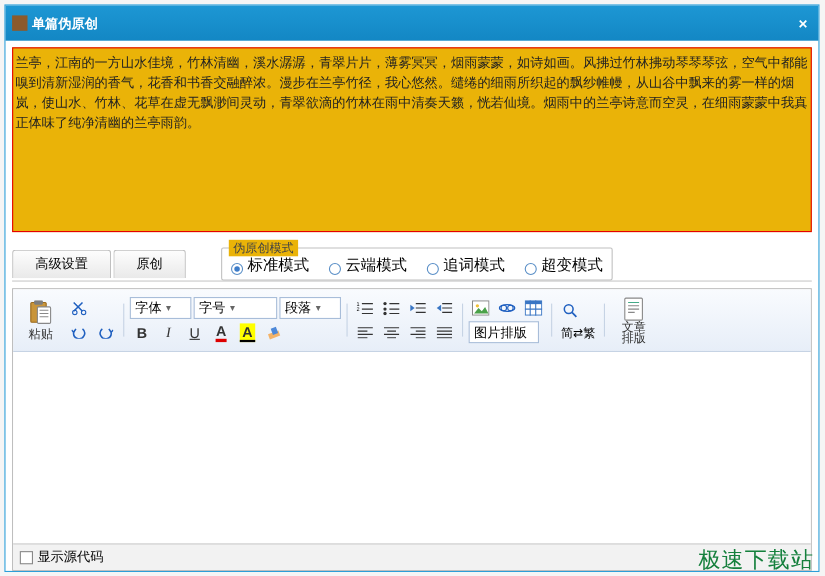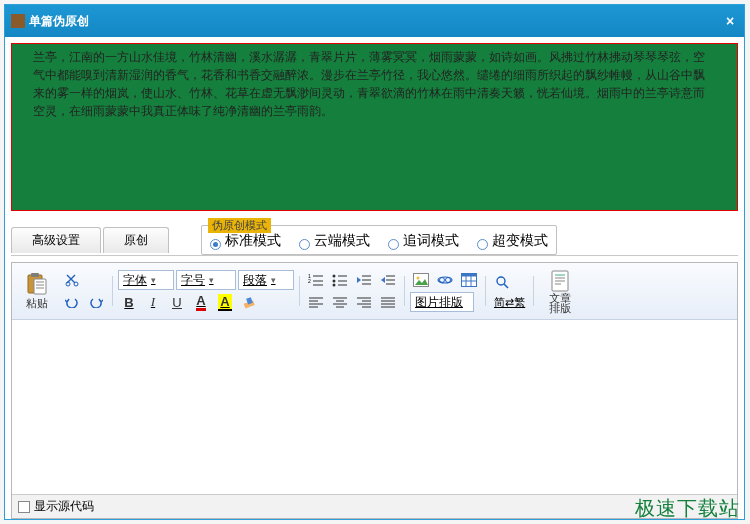--- a/index.html
+++ b/index.html
@@ -49,22 +49,22 @@
       width: 20px;
       text-align: center;
     }
     .content-zone {
       padding: 6px;
       flex: 0 0 auto;
     }
     .red-box {
       border: 1px solid #e50000;
       height: 168px;
-      background: #15803d;
-      padding: 4px 21px;
+      background: #eab308;
+      padding: 4px 2px;
       font-size: 12px;
       line-height: 18px;
       color: #222;
       overflow: hidden;
     }
     .tab-row {
       display: flex;
       align-items: center;
       margin-top: 8px;
       padding: 0 6px;
@@ -178,21 +178,20 @@
       padding: 0 4px;
       gap: 4px;
       cursor: pointer;
       font-size: 12px;
     }
     .tb-select .caret { font-size: 9px; color: #666; }
     .tb-group-col {
       display: flex;
       flex-direction: column;
       gap: 2px;
-      text-decoration: underline;
     }
     .tb-group-row {
       display: flex;
       gap: 2px;
       align-items: center;
     }
     .editor-area {
       flex: 1;
       background: #fff;
     }
@@ -309,21 +308,21 @@
       </div>
 
       <span class="tb-sep"></span>
 
       <div class="tb-group-col">
         <div class="tb-group-row">
           <div class="tb-select" style="width:56px">
             <span>字体</span>
               <span class="caret">▾</span>
           </div>
-          <div class="tb-select" style="width:60px">
+          <div class="tb-select" style="width:76px">
             <span>字号</span>
               <span class="caret">▾</span>
           </div>
           <div class="tb-select" style="width:56px">
             <span>段落</span>
               <span class="caret">▾</span>
           </div>
         </div>
         <div class="tb-group-row">
           <span class="tb-btn" style="font-weight:bold">B</span>

